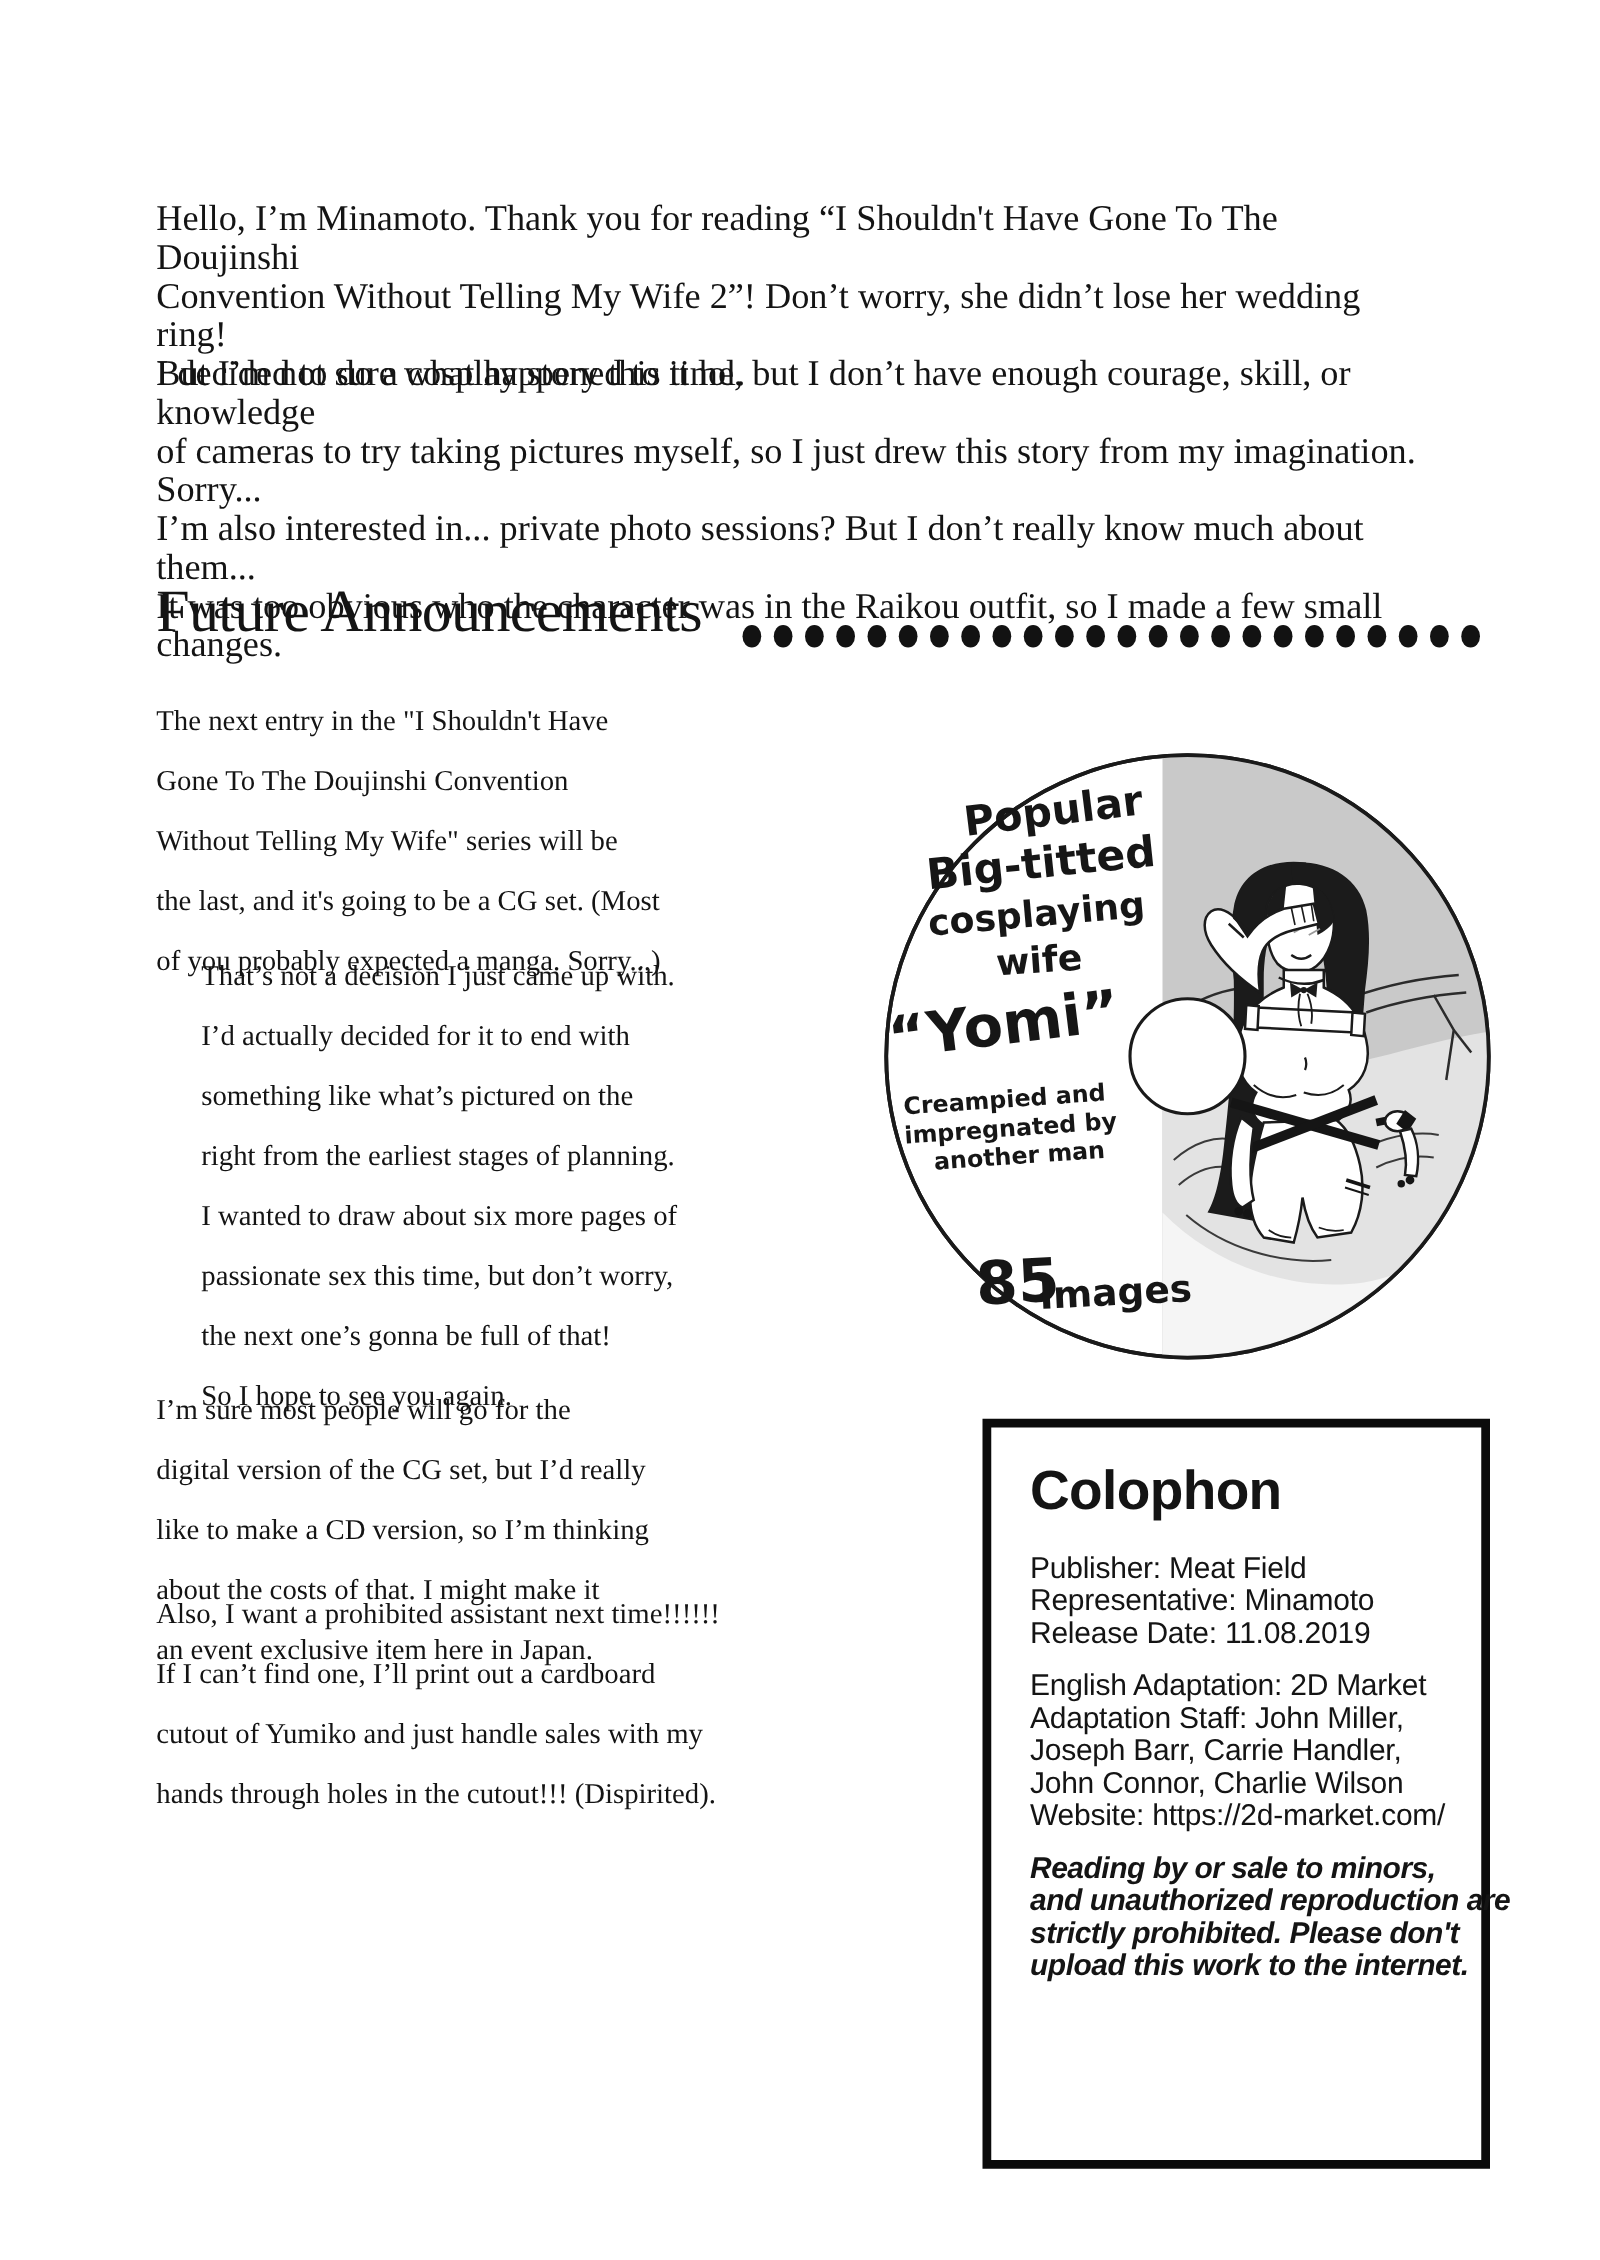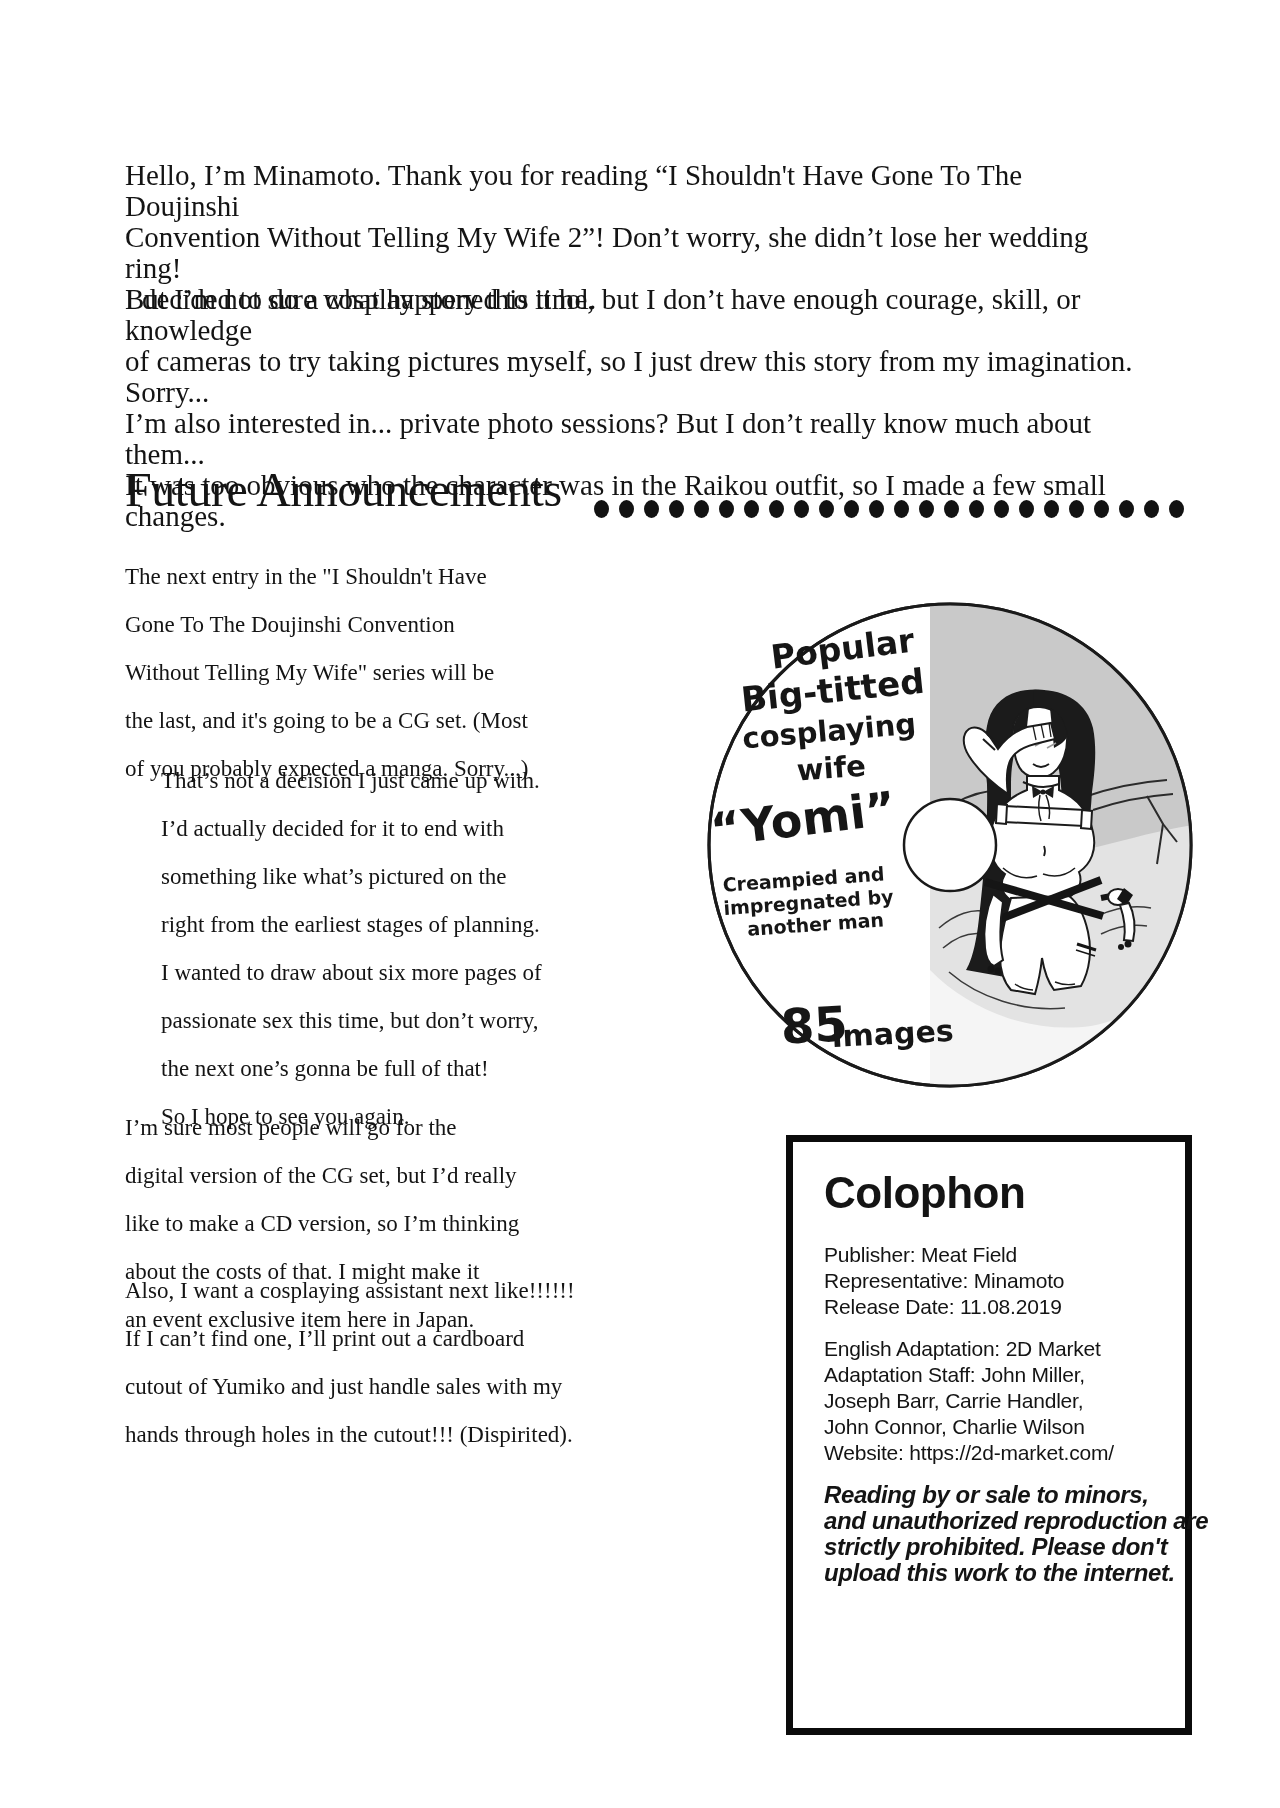--- a/index.html
+++ b/index.html
@@ -43,21 +43,21 @@
     left:786px;top:1135px;width:406px;height:600px;
     box-sizing:border-box;border:7px solid #0b0b0b;background:#fff;
     padding:26px 28px 0 31px;
     font-family:"Liberation Sans","DejaVu Sans",sans-serif;
   }
   .colophon h2{
     margin:0 0 24px 0;font-size:44px;line-height:50px;font-weight:bold;
     letter-spacing:-0.5px;
   }
   .colo-group{
-    font-size:21px;line-height:26px;margin-bottom:16px;
+    font-size:24px;line-height:26px;margin-bottom:16px;
     white-space:pre;letter-spacing:-0.2px;
   }
   .colo-group.bold{font-weight:bold;font-size:24px;letter-spacing:-0.4px;font-style:italic;}
 </style>
 </head>
 <body>
 
 <div class="abs intro-p intro-p1">Hello, I’m Minamoto. Thank you for reading “I Shouldn't Have Gone To The Doujinshi
 Convention Without Telling My Wife 2”! Don’t worry, she didn’t lose her wedding ring!
 But I’m not sure what happened to it lol.</div>
@@ -107,21 +107,21 @@
 right from the earliest stages of planning.
 I wanted to draw about six more pages of
 passionate sex this time, but don’t worry,
 the next one’s gonna be full of that!
 So I hope to see you again.</div>
 <div class="abs col-p col-p3">I’m sure most people will go for the
 digital version of the CG set, but I’d really
 like to make a CD version, so I’m thinking
 about the costs of that. I might make it
 an event exclusive item here in Japan.</div>
-<div class="abs col-p col-p4">Also, I want a cosplaying assistant next like!!!!!!
+<div class="abs col-p col-p4">Also, I want a prohibited assistant next time!!!!!!
 If I can’t find one, I’ll print out a cardboard
 cutout of Yumiko and just handle sales with my
 hands through holes in the cutout!!! (Dispirited).</div>
 
 <div class="abs cd-wrap">
 <svg width="494" height="494" viewBox="0 0 494 494">
   <defs>
     <clipPath id="discClip">
           <circle cx="247" cy="247" r="240"></circle>
         </clipPath>

